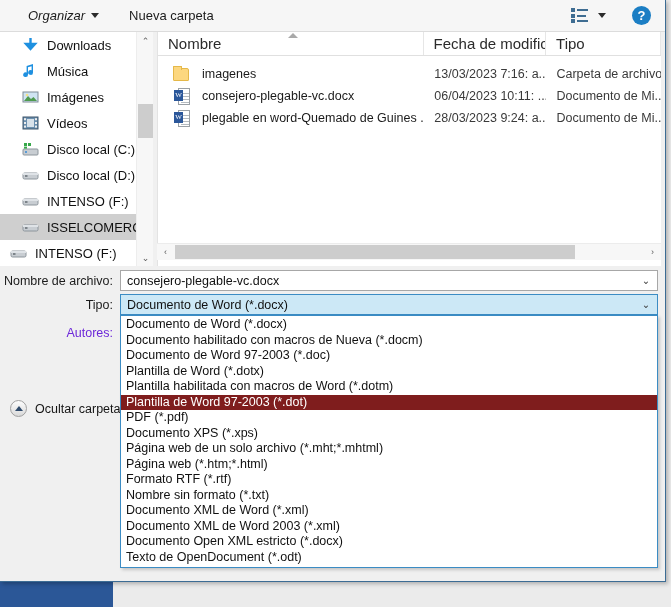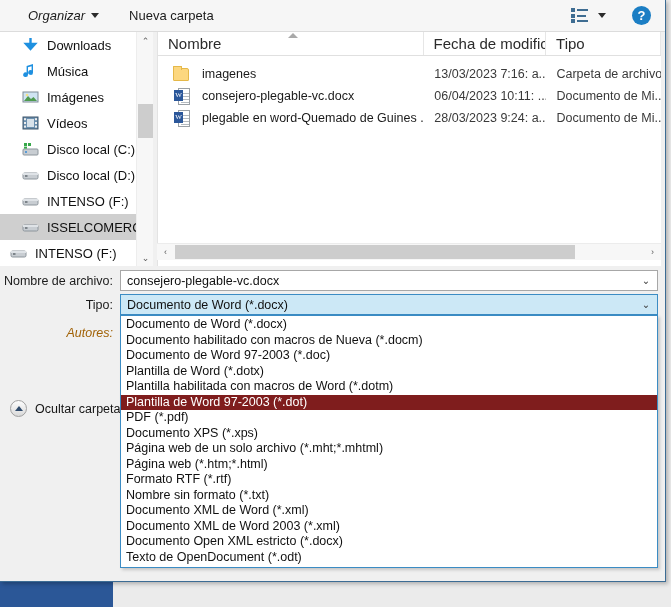--- a/index.html
+++ b/index.html
@@ -175,21 +175,21 @@
     position: absolute; left: 18px; top: 1px; width: 400px; height: 14px;
     background: #cdcdcd;
   }
 
   
   .form-label {
     position: absolute; font-size: 12.5px; color: #1b1b1b; text-align: right;
   }
   .lbl-filename { left: 0; top: 274px; width: 113px; }
   .lbl-type     { left: 0; top: 298px; width: 113px; }
-  .lbl-authors  { left: 0; top: 326px; width: 113px; color: #a16207; font-style: italic; }
+  .lbl-authors  { left: 0; top: 326px; width: 113px; color: #6d28d9; }
 
   .field {
     position: absolute; height: 21px; background: #fff;
     border: 1px solid #a7a7a7; font-size: 12.5px; color: #111;
     display: flex; align-items: center; padding-left: 6px;
   }
   .field .chev {
     margin-left: auto; width: 22px; height: 100%;
     display: flex; align-items: center; justify-content: center;
     color: #3a3a3a; font-size: 10px;

